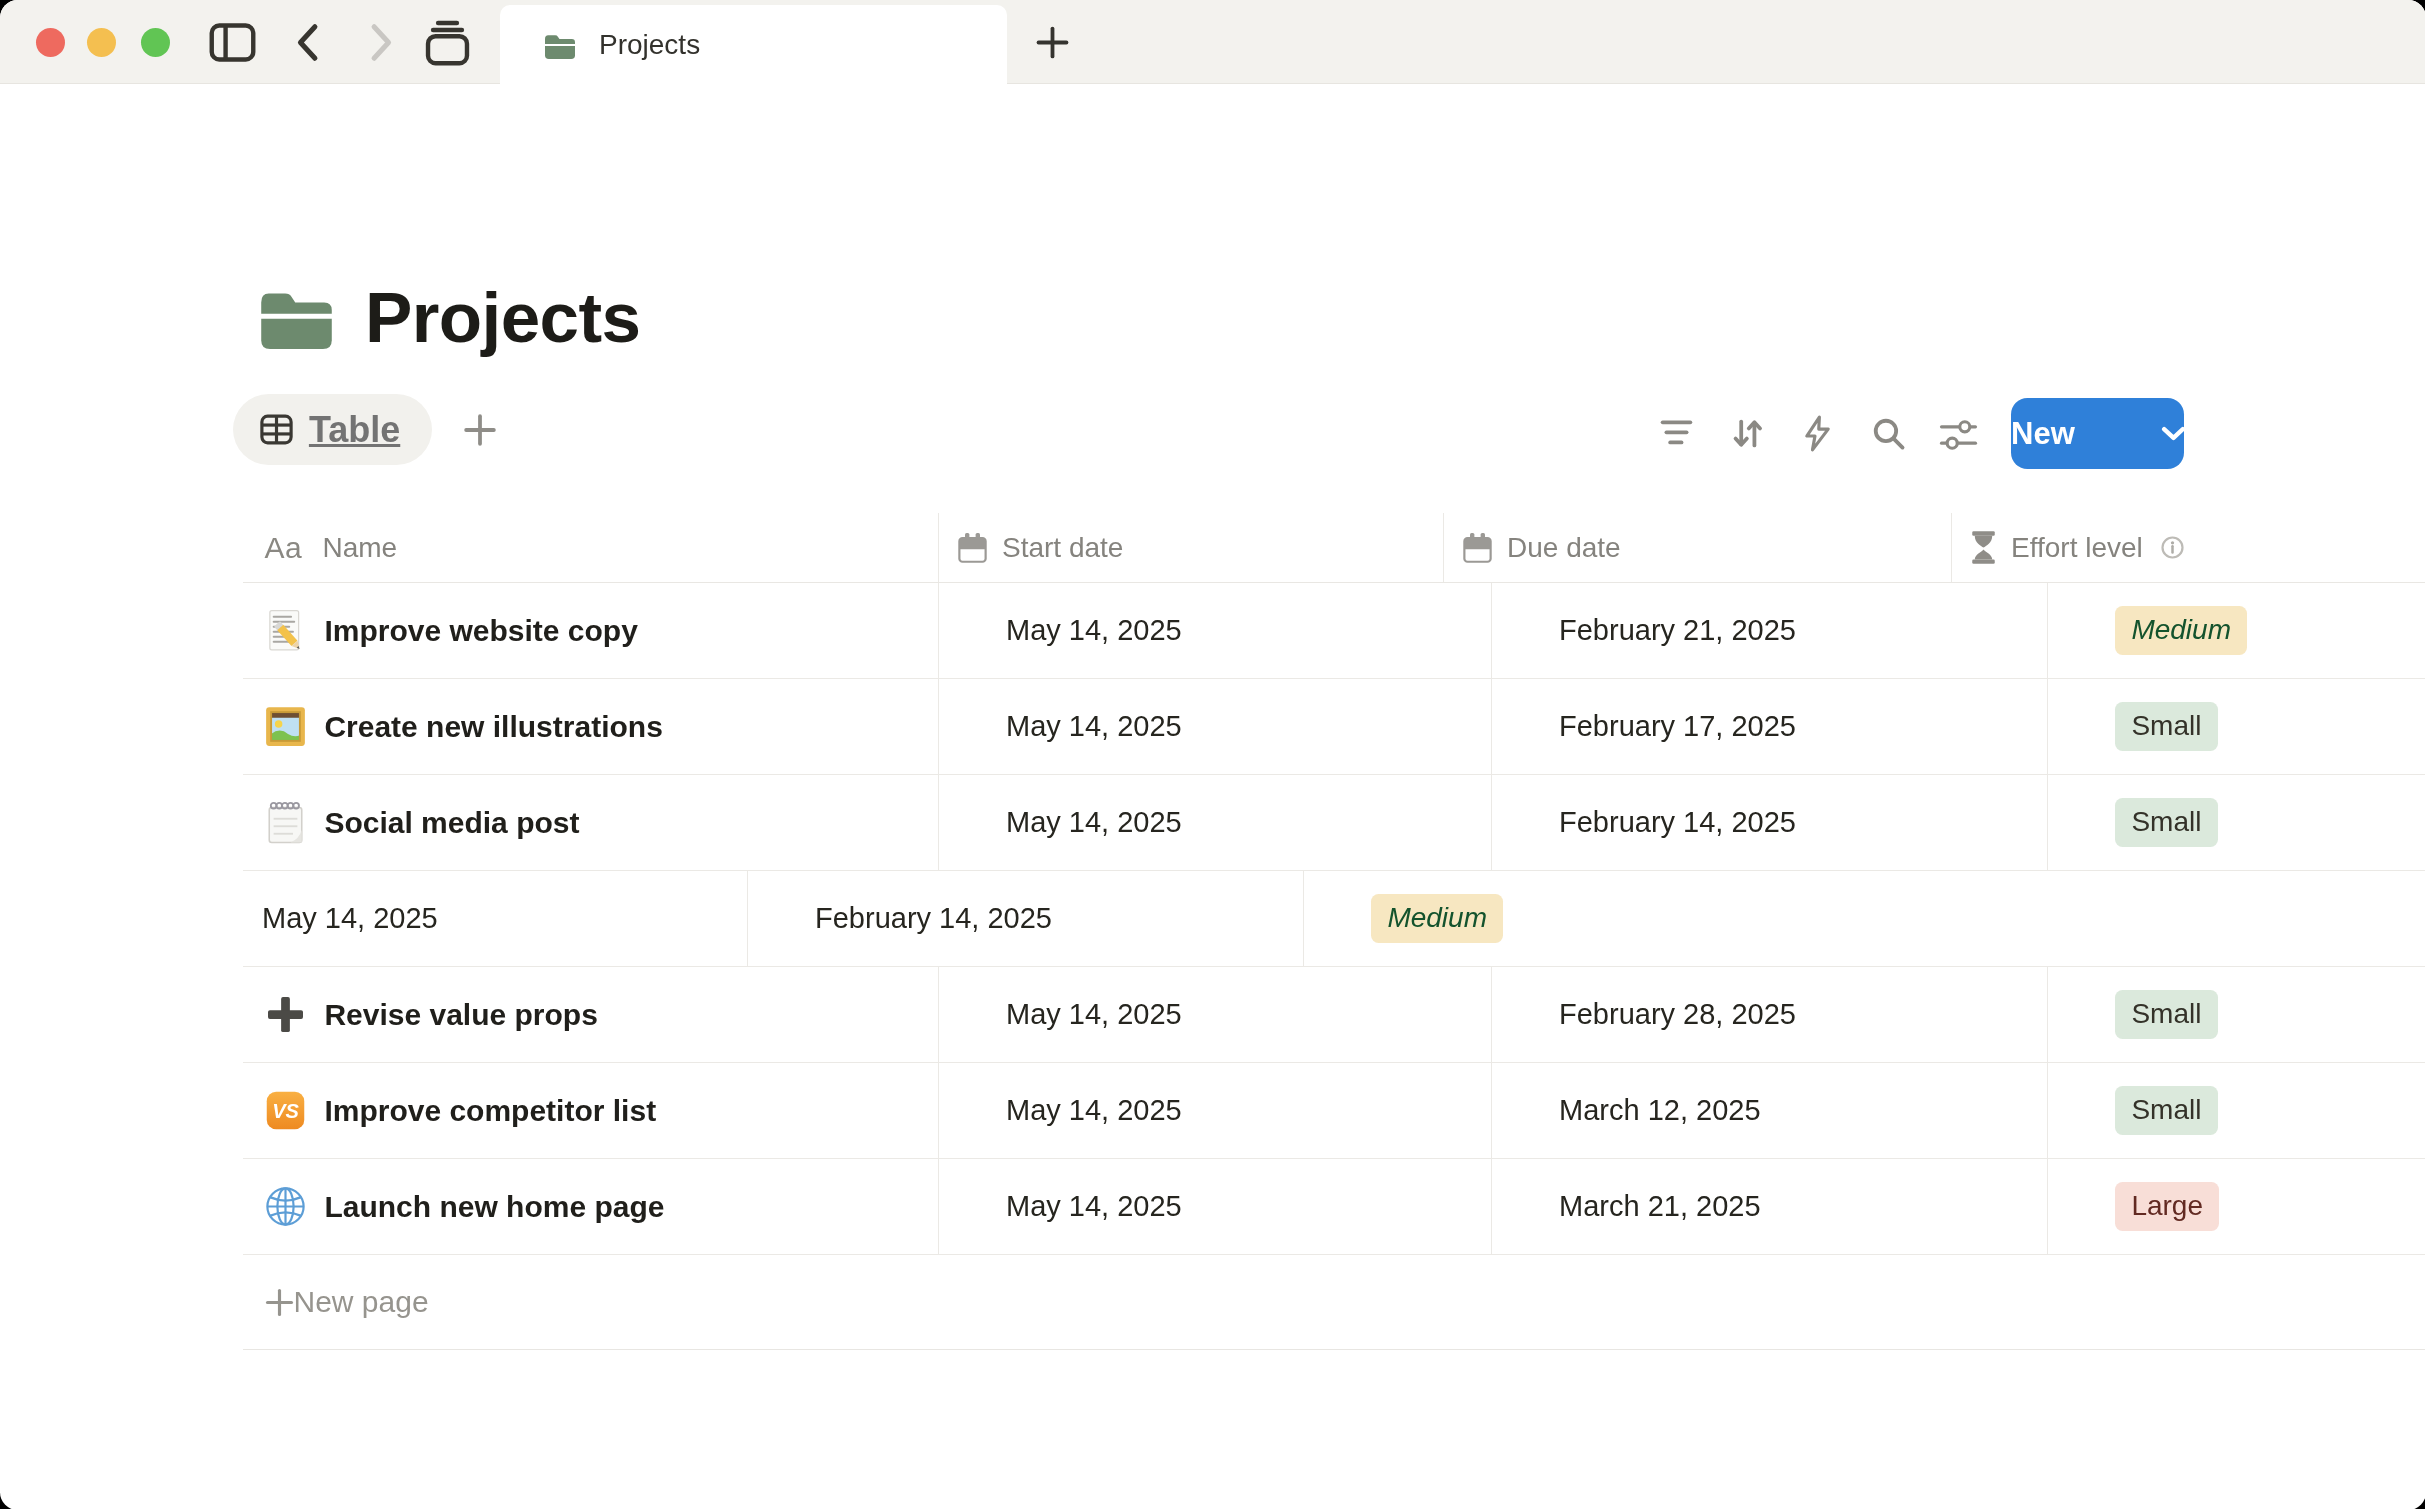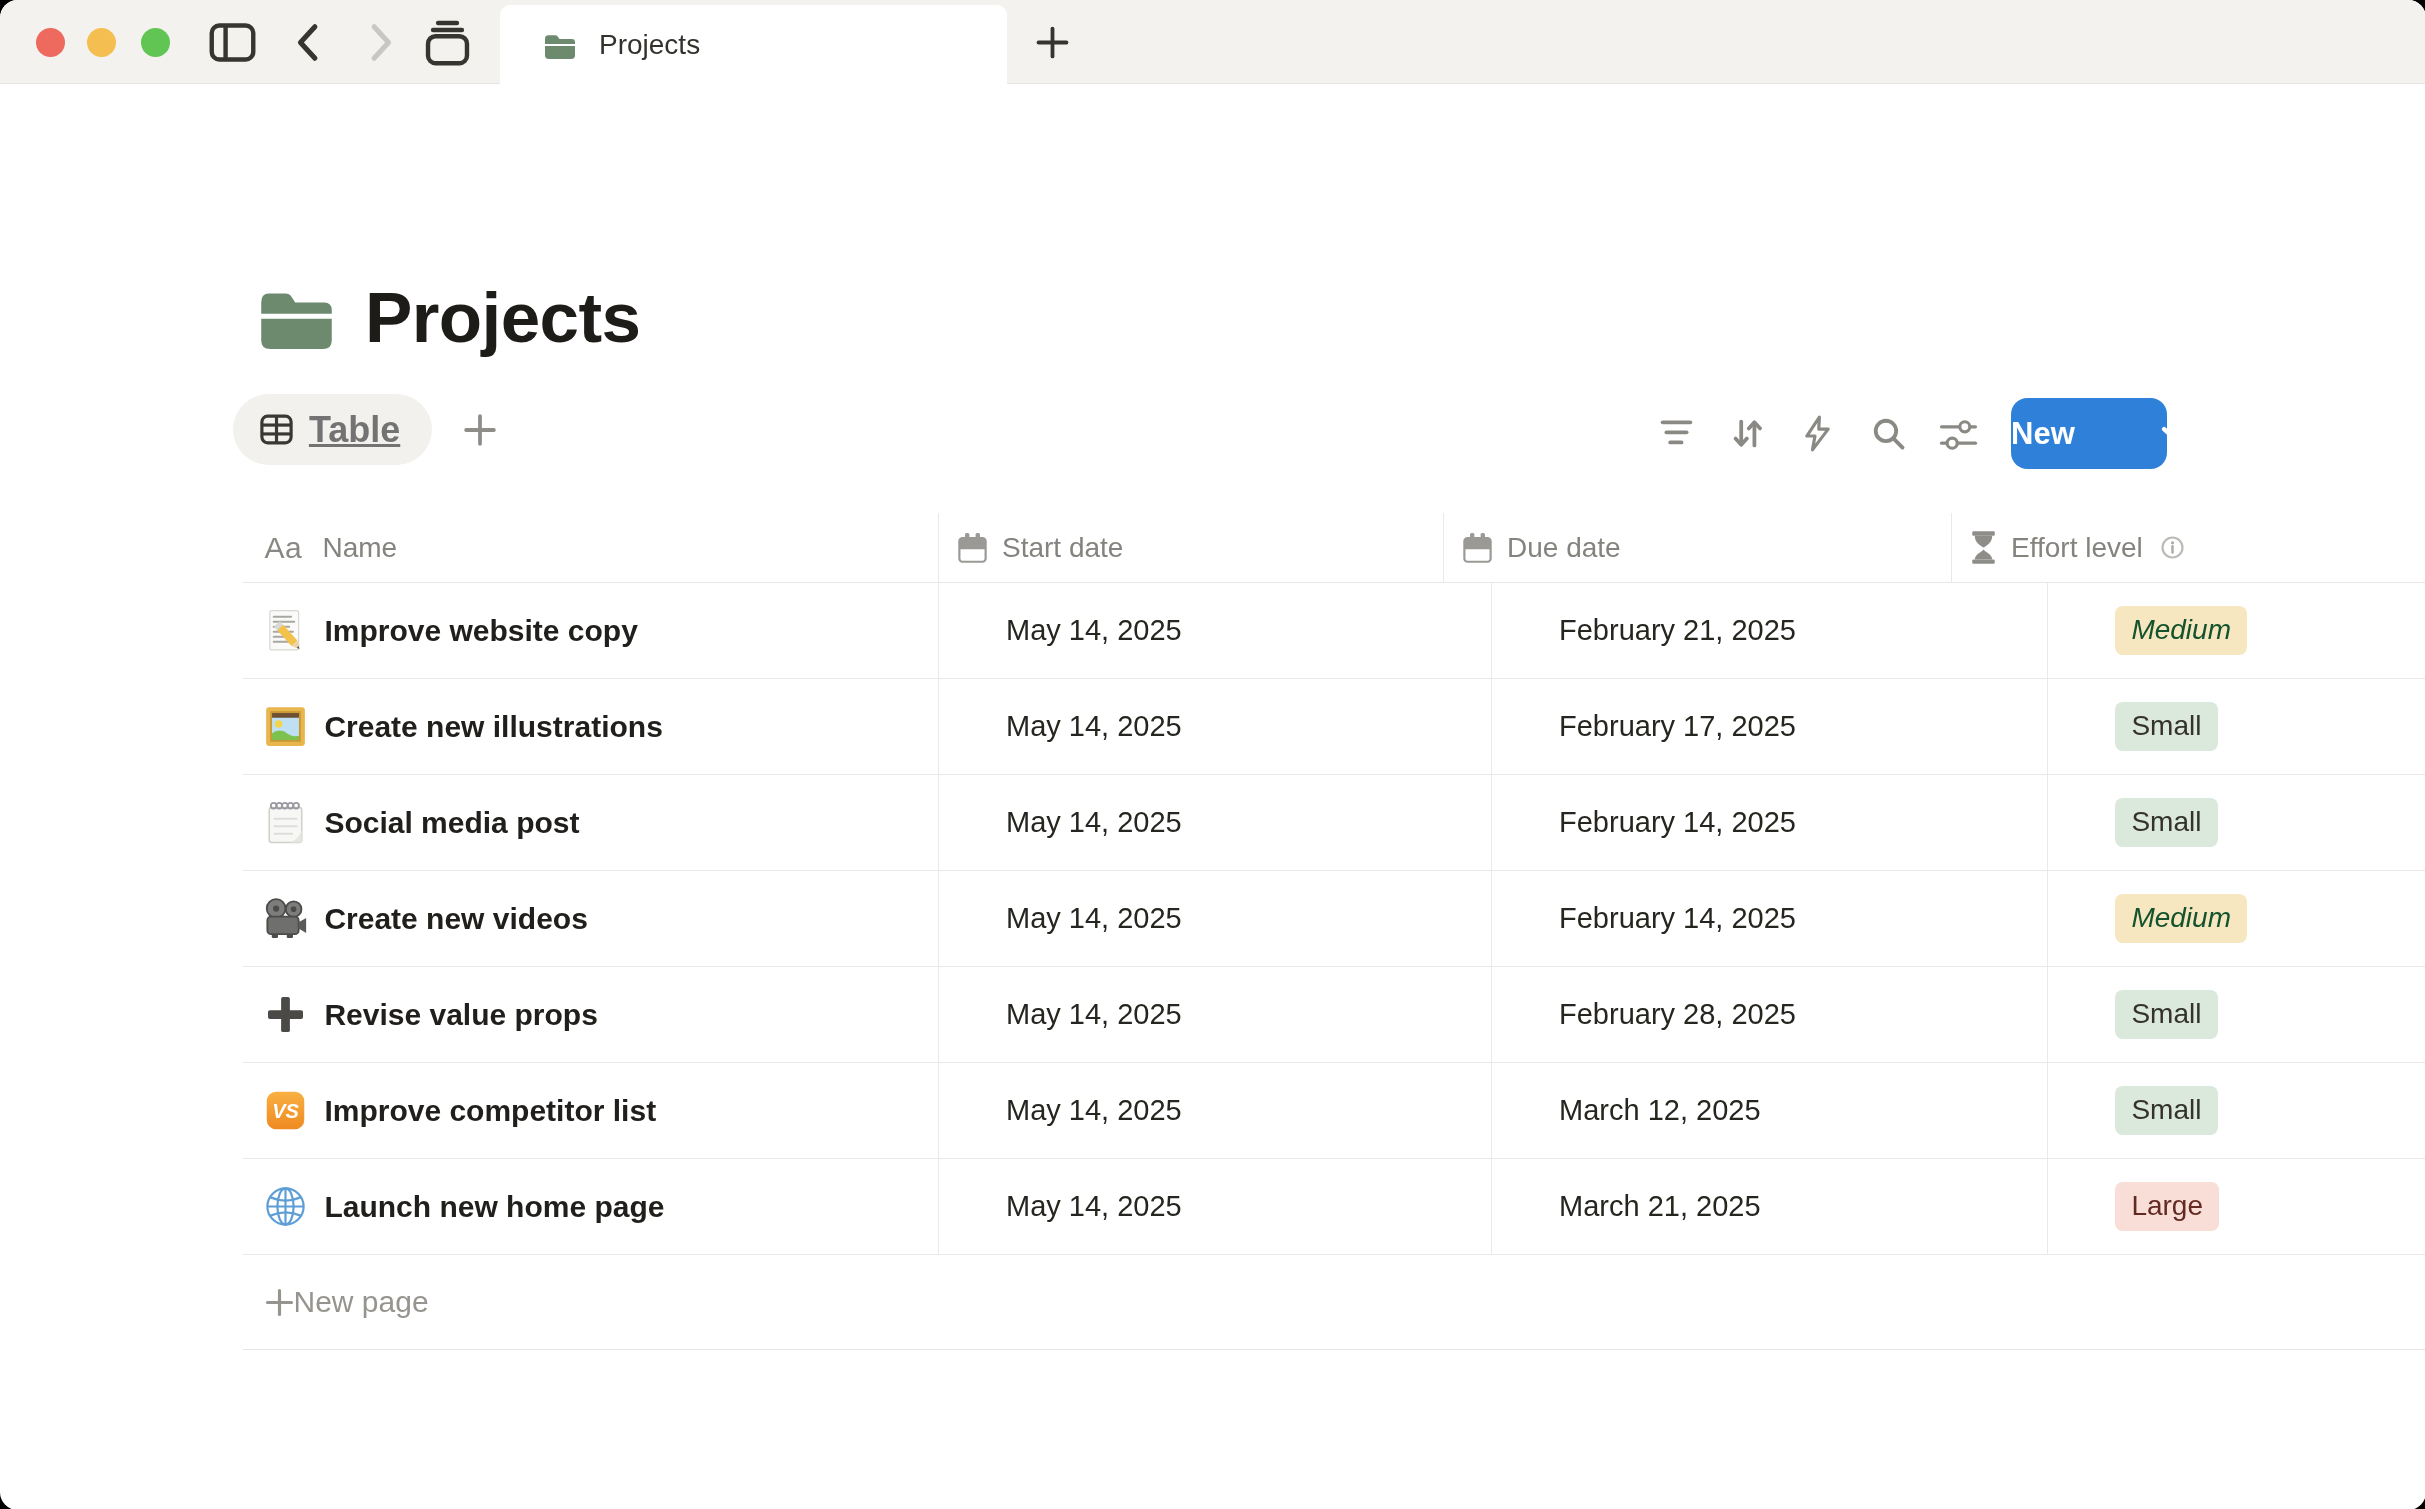--- a/index.html
+++ b/index.html
@@ -14,21 +14,21 @@
   .light{position:absolute;top:28px;width:29px;height:29px;border-radius:50%;}
   .abs{position:absolute;display:flex;align-items:center;justify-content:center;}
   .tab{position:absolute;left:500px;top:5px;width:507px;height:80px;background:#fff;border-radius:10px 10px 0 0;display:flex;align-items:center;}
   .tab-title{margin-left:24px;font-size:28px;color:#33322d;}
   
   .page-icon{position:absolute;left:261px;top:286px;}
   .page-title{position:absolute;left:365px;top:277px;font-size:71px;font-weight:700;color:#1d1c18;letter-spacing:-0.6px;}
   
   .view-pill{position:absolute;left:233px;top:394px;height:71px;border-radius:38px;background:#f2f1ed;display:flex;align-items:center;padding:0 32px 0 26.5px;gap:16.4px;}
   .view-label{font-size:36px;font-weight:700;color:#737373;text-decoration:underline;}
-  .new-btn{position:absolute;left:2011px;top:398px;width:156px;height:71px;border-radius:16.4px;background:#2f80d9;display:flex;align-items:stretch;overflow:hidden;cursor:pointer;gap:43px;}
+  .new-btn{position:absolute;left:2011px;top:398px;width:173px;height:71px;border-radius:16.4px;background:#2f80d9;display:flex;align-items:stretch;overflow:hidden;cursor:pointer;gap:43px;}
   .new-label{flex:1;display:flex;align-items:center;justify-content:center;font-size:31px;font-weight:700;color:#fff;}
   .new-divider{width:1.3px;background:rgba(0,0,0,.25);}
   .new-caret{width:54px;display:flex;align-items:center;justify-content:center;}
   
   .table{position:absolute;left:243px;top:513px;width:2182px;}
   .thead{display:flex;height:70px;border-bottom:1.3px solid #e9e7e3;}
   .tr{display:flex;height:96px;border-bottom:1.3px solid #ebe9e5;gap:48px;}
   .c1{width:696px;}.c2{width:505px;}.c3{width:508px;}.c4{flex:1;}
   .thead .c1,.thead .c2,.thead .c3,.tr .c1,.tr .c2,.tr .c3{border-right:1.3px solid #ebe9e5;}
   .th{display:flex;align-items:center;gap:15px;padding-left:19px;color:#85837e;font-size:28px;}
@@ -285,33 +285,20 @@
         </div>
       <div class="td date c3">
           <span>February 14, 2025</span>
         </div>
       <div class="td effort c4">
           <span class="badge green">Small</span>
         </div>
     </div>
 
     <div class="tr">
-      <div class="td name c1">
-        <svg class="pgicon" viewBox="0 0 72 72">
-          <circle cx="21" cy="20" r="15" fill="#7d7d7b" stroke="#4c4c4a" stroke-width="3"></circle>
-          <circle cx="21" cy="20" r="5" fill="#4c4c4a"></circle>
-          <circle cx="49" cy="21" r="12.5" fill="#7d7d7b" stroke="#4c4c4a" stroke-width="3"></circle>
-          <circle cx="49" cy="21" r="4.5" fill="#4c4c4a"></circle>
-          <rect x="7" y="33" width="50" height="28" rx="6" fill="#6f6f6d" stroke="#4c4c4a" stroke-width="3"></rect>
-          <path d="M57,42 L69,35 V59 L57,52 Z" fill="#5a5a58"></path>
-          <rect x="14" y="61" width="10" height="6" rx="2" fill="#4c4c4a"></rect>
-          <rect x="38" y="61" width="10" height="6" rx="2" fill="#4c4c4a"></rect>
-        </svg>
-        <span>Create new videos</span>
-      </div>
       <div class="td date c2">
           <span>May 14, 2025</span>
         </div>
       <div class="td date c3">
           <span>February 14, 2025</span>
         </div>
       <div class="td effort c4">
           <span class="badge yellow">Medium</span>
         </div>
     </div>

